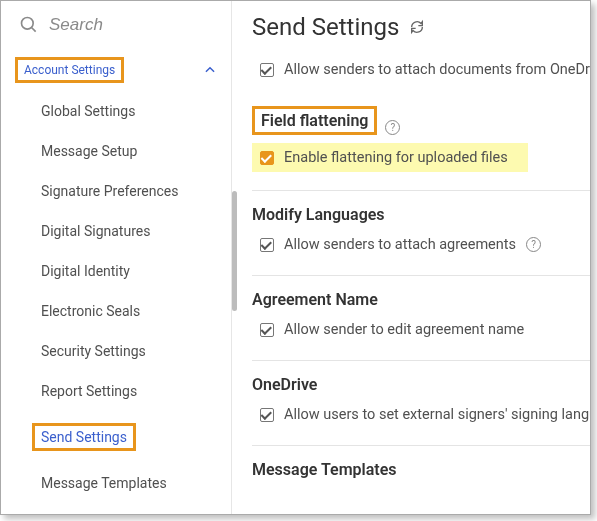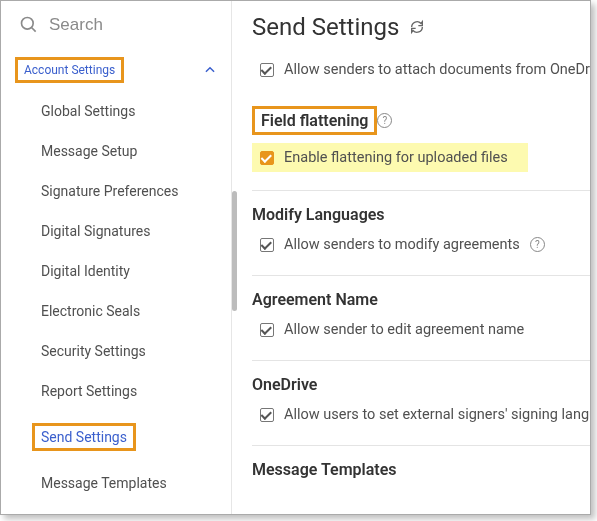--- a/index.html
+++ b/index.html
@@ -47,20 +47,21 @@
     padding: 14px 16px 10px 18px;
     color: #8a8a8a;
   }
   .search-input {
     border: none;
     outline: none;
     font-size: 17px;
     color: #5a5a5a;
     width: 100%;
     background: transparent;
+    font-style: italic;
   }
   .search-input::placeholder { color: #8a8a8a; }
   .nav-header {
     display: flex;
     align-items: center;
     justify-content: space-between;
     padding: 8px 14px 8px 14px;
     font-size: 12px;
     color: #3a5fcd;
     cursor: pointer;
@@ -144,22 +145,22 @@
     width: 8px; height: 4px;
     border-left: 2px solid #555;
     border-bottom: 2px solid #555;
     transform: rotate(-45deg) translate(0px,-1px);
   }
   .section {
     margin-top: 24px;
   }
   .section-heading-row {
     display: flex;
-    align-items: center;
-    gap: 0;
+    align-items: flex-end;
+    gap: 8px;
     margin-bottom: 8px;
   }
   .section-heading {
     font-size: 16px;
     font-weight: 600;
     color: #333;
   }
   .section-heading.boxed {
     border: 3px solid #e8951c;
     padding: 2px 6px;
@@ -261,21 +262,21 @@
     </div>
 
     <hr class="divider">
 
     <div class="section" style="margin-top:0">
       <div class="section-heading-row">
         <span class="section-heading">Modify Languages</span>
       </div>
       <div class="check-row">
         <span class="checkbox checked"></span>
-        <span>Allow senders to modify agreements</span>
+        <span>Allow senders to attach agreements</span>
         <span class="help-icon">?</span>
       </div>
     </div>
 
     <hr class="divider">
 
     <div class="section" style="margin-top:0">
       <div class="section-heading-row">
         <span class="section-heading">Agreement Name</span>
       </div>

